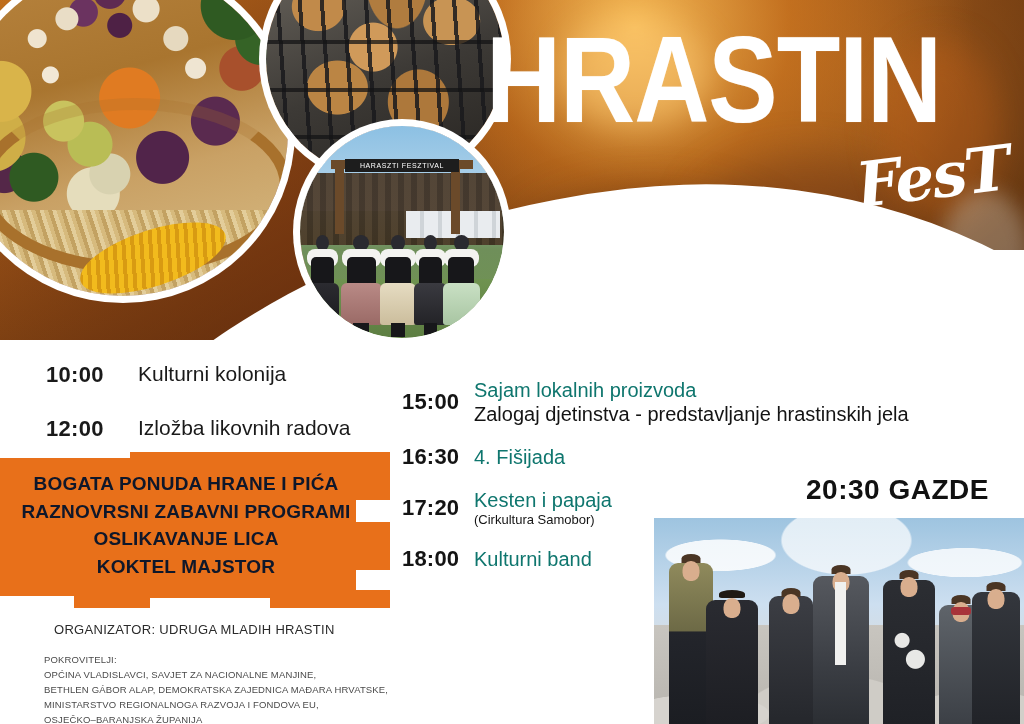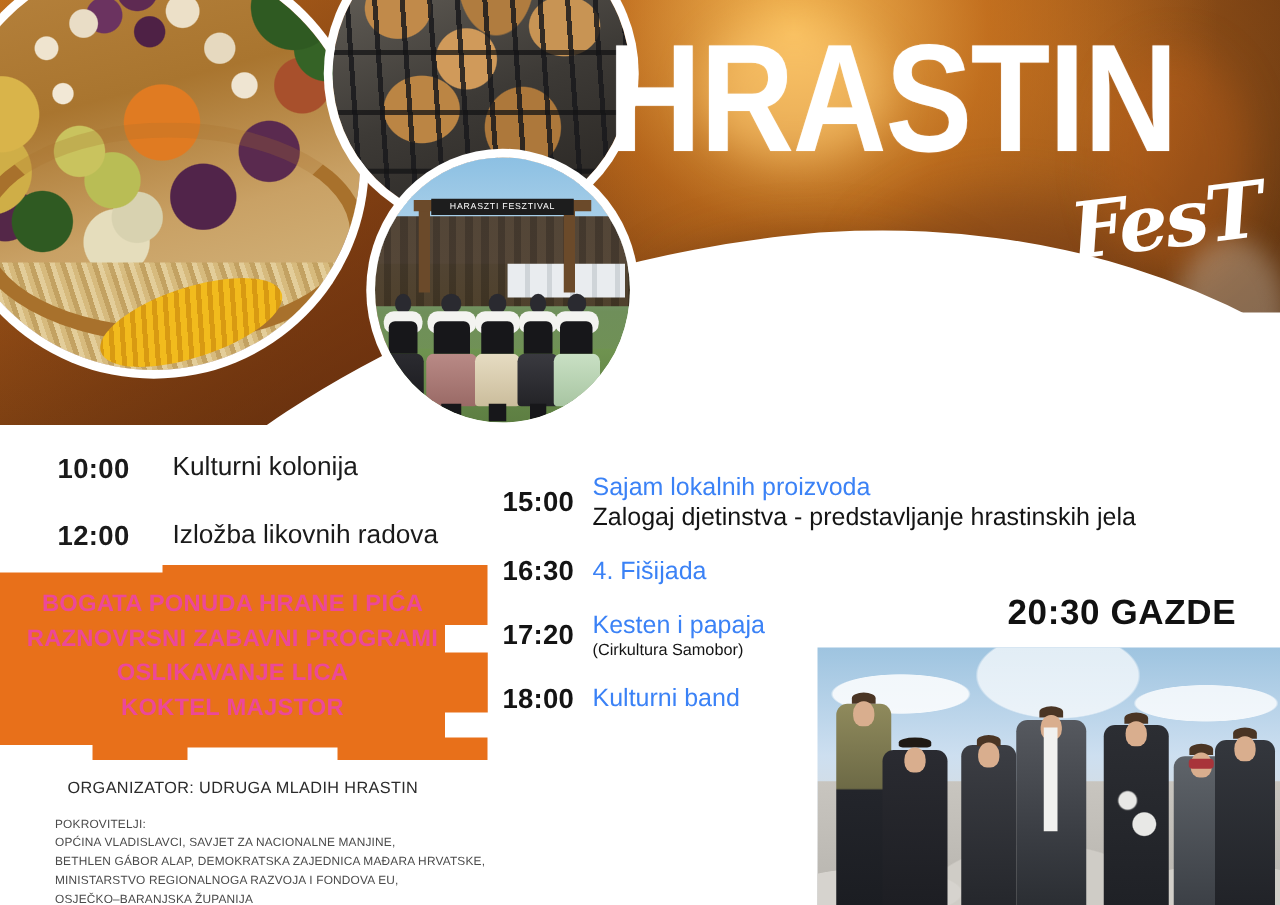--- a/index.html
+++ b/index.html
@@ -236,21 +236,21 @@
   .k2{left:352px;top:520px;width:38px;height:54px;}
   .k3{left:344px;top:586px;width:30px;height:22px;}
   .banner-notch{position:absolute;background:#ffffff;}
   .n1{left:356px;top:500px;width:40px;height:22px;}
   .n2{left:356px;top:570px;width:44px;height:20px;}
   .n3{left:0px;top:596px;width:74px;height:16px;}
   .n4{left:150px;top:598px;width:120px;height:14px;}
   .n5{left:0px;top:446px;width:130px;height:12px;}
   .banner-text{
     position:absolute;left:0px;top:470px;width:372px;
-    text-align:center;color:#ec4899;
+    text-align:center;color:#0f172a;
     font-weight:bold;font-size:19px;line-height:1.45;
     letter-spacing:.2px;
   }
 
   
   .organizer{
     position:absolute;left:54px;top:622px;
     font-size:13px;color:#2b2b2b;letter-spacing:.3px;
   }
   .sponsors{
@@ -259,21 +259,21 @@
   }
 
   
   .sched-right{position:absolute;left:402px;top:378px;width:600px;}
   .row-r{display:flex;align-items:center;margin-bottom:18px;}
   .row-r .time{
     font-weight:bold;font-size:22px;color:#141414;
     width:72px;flex:0 0 72px;letter-spacing:.2px;
   }
   .row-r .body{line-height:1.2;}
-  .row-r .l1{font-size:20px;color:#3b82f6;}
+  .row-r .l1{font-size:20px;color:#0f766e;}
   .row-r .l2{font-size:20px;color:#141414;}
   .row-r .sub{font-size:13px;color:#141414;}
 
   
   .headliner{
     position:absolute;left:806px;top:474px;
     font-weight:bold;font-size:28px;color:#111111;letter-spacing:.5px;
     white-space:nowrap;
   }
 </style>

